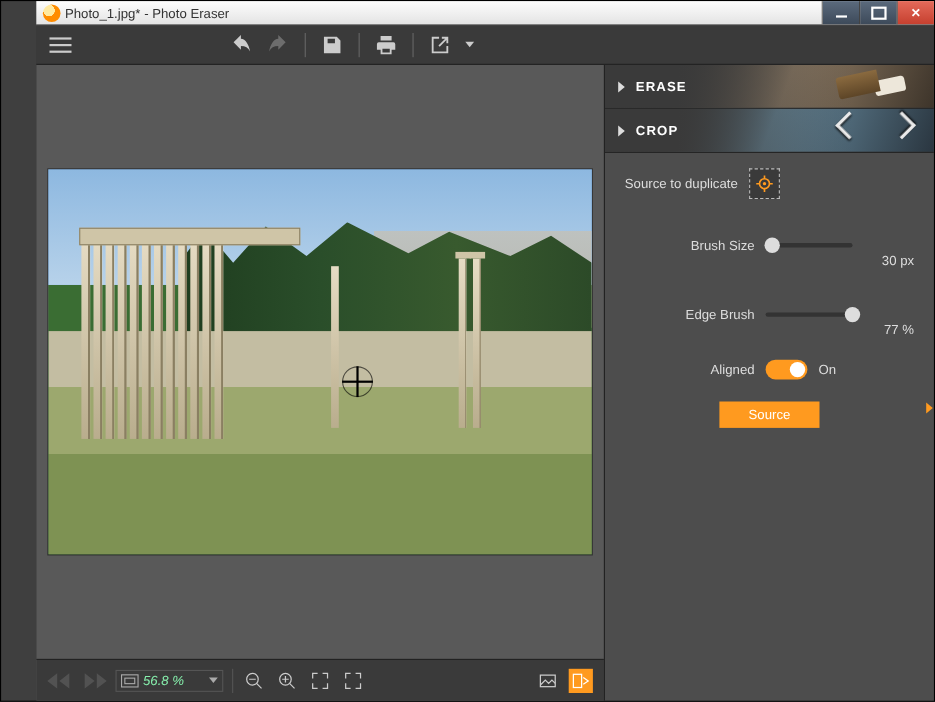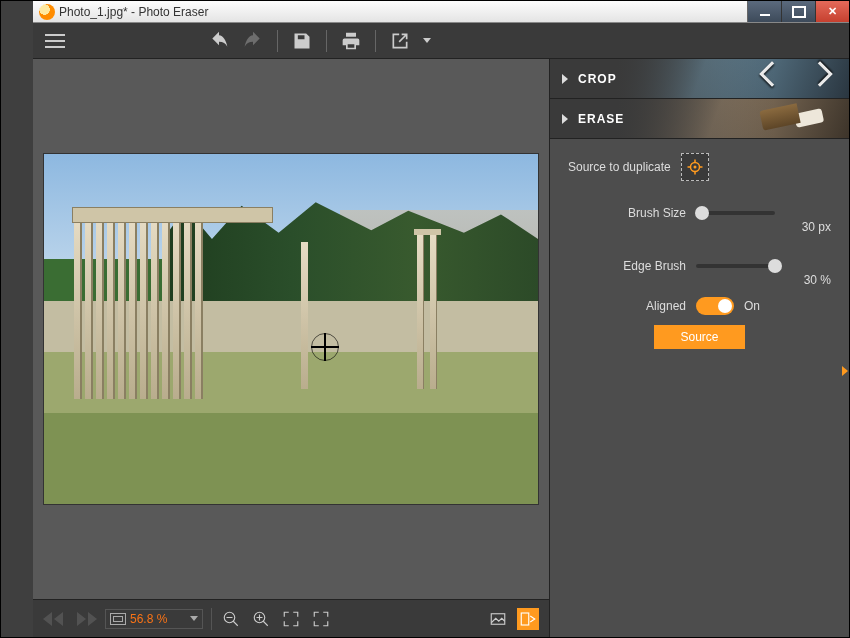--- a/index.html
+++ b/index.html
@@ -181,21 +181,21 @@
   .deco-clone{position:absolute;right:10px;top:4px;width:190px;height:32px;}
   .deco-clone .ppl{position:absolute;left:0;top:4px;display:flex;gap:4px;}
   .deco-clone .ppl span{width:16px;height:22px;background:#fff;border-radius:7px 7px 2px 2px;border:1px solid #999;position:relative;}
   .deco-clone .ppl span::before{content:"";position:absolute;left:4px;top:3px;width:2px;height:2px;background:#333;border-radius:50%;box-shadow:5px 0 #333;}
   .deco-clone .ppl span::after{content:"";position:absolute;left:4px;top:8px;width:7px;height:0;border-top:1px solid #666;}
   .deco-clone .pen{position:absolute;right:2px;top:2px;width:4px;height:28px;background:#d62f2f;transform:rotate(20deg);}
   .deco-clone .pen2{position:absolute;right:18px;top:0;width:4px;height:28px;background:#2f78d6;transform:rotate(-8deg);}
 
   .panel-body {
     padding: 14px 18px;
-    display:flex; flex-direction:column; gap:10px;
+    display:flex; flex-direction:column; gap:20px;
   }
   .row { display:flex; align-items:center; gap:10px; }
   .row .lbl { color:#ddd; width:118px; text-align:right; font-size:12px;}
   .row .val { width:46px; text-align:right; color:#ddd; font-size:12px;margin-top:29px;}
   .slider-track { flex:1; height:4px; background:#333; border-radius:2px; position:relative;}
   .slider-thumb { position:absolute; top:-5px; width:14px; height:14px; background:#ddd; border-radius:50%; transform:translateX(-50%);}
   .src-btn { width:28px;height:28px;border:1px dashed #bbb;display:flex;align-items:center;justify-content:center;background:#3a3a3a;}
   .src-btn svg { width:18px;height:18px;}
   .toggle { width:38px;height:18px;background:#ff9a1f;border-radius:9px;position:relative;}
   .toggle::after{content:"";position:absolute;right:2px;top:2px;width:14px;height:14px;background:#fff;border-radius:50%;}
@@ -224,21 +224,21 @@
     padding:0 10px;
     gap:8px;
   }
   .page-arrows{display:flex;gap:6px;margin-right:auto;}
   .page-arrows span{width:0;height:0;opacity:.4;}
   .pa-l{border-top:7px solid transparent;border-bottom:7px solid transparent;border-right:9px solid #777;}
   .pa-r{border-top:7px solid transparent;border-bottom:7px solid transparent;border-left:9px solid #777;}
   .zoom-box{display:flex;align-items:center;gap:4px;border:1px solid #555;padding:2px 4px;}
   .zoom-box .zi{width:16px;height:12px;border:1px solid #aaa;position:relative;}
   .zoom-box .zi::after{content:"";position:absolute;inset:2px;border:1px solid #aaa;}
-  .zoom-box input{width:56px;background:transparent;border:none;color:#f97316;font-size:12px;text-align:left;}
+  .zoom-box input{width:56px;background:transparent;border:none;color:#86efac;font-size:12px;text-align:left;font-style:italic;}
   .zoom-box .dd{border-left:4px solid transparent;border-right:4px solid transparent;border-top:5px solid #aaa;}
   .bb-sep{width:1px;height:22px;background:#555;}
   .bb-ico{width:22px;height:22px;display:flex;align-items:center;justify-content:center;color:#ccc;}
   .bb-ico svg{width:18px;height:18px;stroke:#ccc;fill:none;stroke-width:1.5;}
   .bb-ico.orange{background:#ff9a1f;}
   .bb-ico.orange svg{stroke:#fff;}
   .bb-spacer{flex:1;}
 </style>
 </head>
 <body>
@@ -374,35 +374,35 @@
         <div class="bb-ico orange">
           <svg viewBox="0 0 24 24">
               <rect x="3" y="4" width="10" height="16"></rect>
               <path d="M15 8l6 4-6 4"></path>
             </svg>
         </div>
       </div>
     </div>
 
     <div class="sidepanel">
+      <div class="accordion-hdr hdr-erase">
+        <div class="shade"></div>
+        <div class="chev rt"></div>
+        <span>ERASE</span>
+        <div class="deco-erase"></div>
+      </div>
       <div class="accordion-hdr hdr-crop">
         <div class="shade"></div>
         <div class="chev rt"></div>
         <span>CROP</span>
         <div class="deco-crop">
             <span></span>
             <span></span>
           </div>
       </div>
-      <div class="accordion-hdr hdr-erase">
-        <div class="shade"></div>
-        <div class="chev rt"></div>
-        <span>ERASE</span>
-        <div class="deco-erase"></div>
-      </div>
 
       <div class="panel-body">
         <div class="row">
           <div class="lbl" style="width:auto">Source to duplicate</div>
           <div class="src-btn">
             <svg viewBox="0 0 24 24">
               <circle cx="12" cy="12" r="6" fill="none" stroke="#ff9a1f" stroke-width="2"></circle>
               <circle cx="12" cy="12" r="2" fill="#ff9a1f"></circle>
               <path d="M12 2v4M12 18v4M2 12h4M18 12h4" stroke="#ff9a1f" stroke-width="2"></path>
             </svg>
@@ -415,21 +415,21 @@
             <div class="slider-thumb" style="left:8%"></div>
           </div>
           <div class="val">30 px</div>
         </div>
 
         <div class="row">
           <div class="lbl">Edge Brush</div>
           <div class="slider-track">
             <div class="slider-thumb" style="left:100%"></div>
           </div>
-          <div class="val">30 %</div>
+          <div class="val">77 %</div>
         </div>
 
         <div class="row">
           <div class="lbl">Aligned</div>
           <div class="toggle"></div>
           <div>On</div>
         </div>
 
         <button class="finish-btn">Source</button>
       </div>

